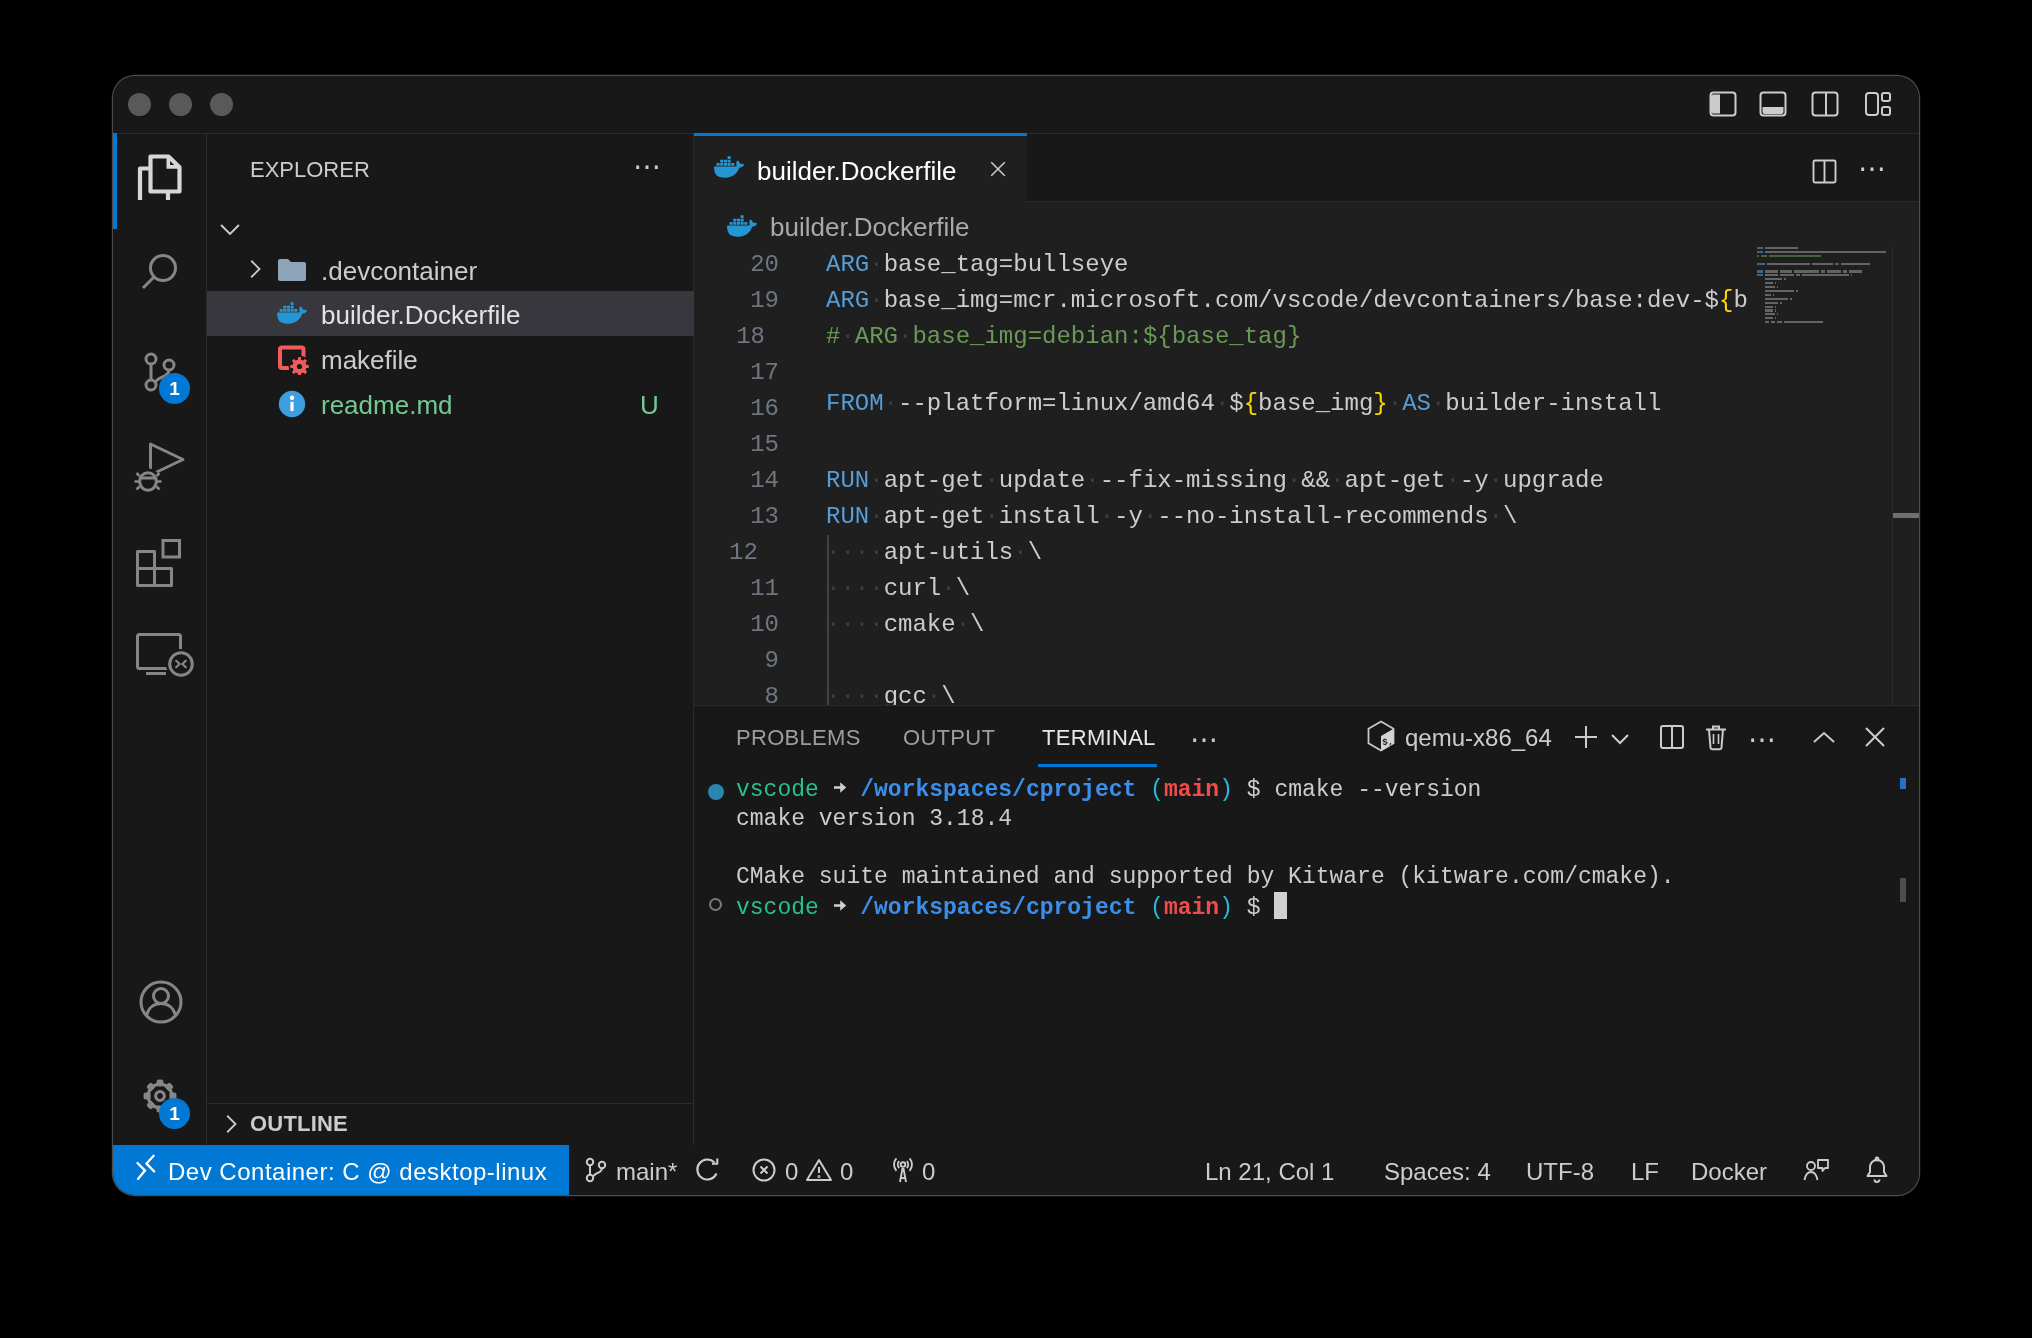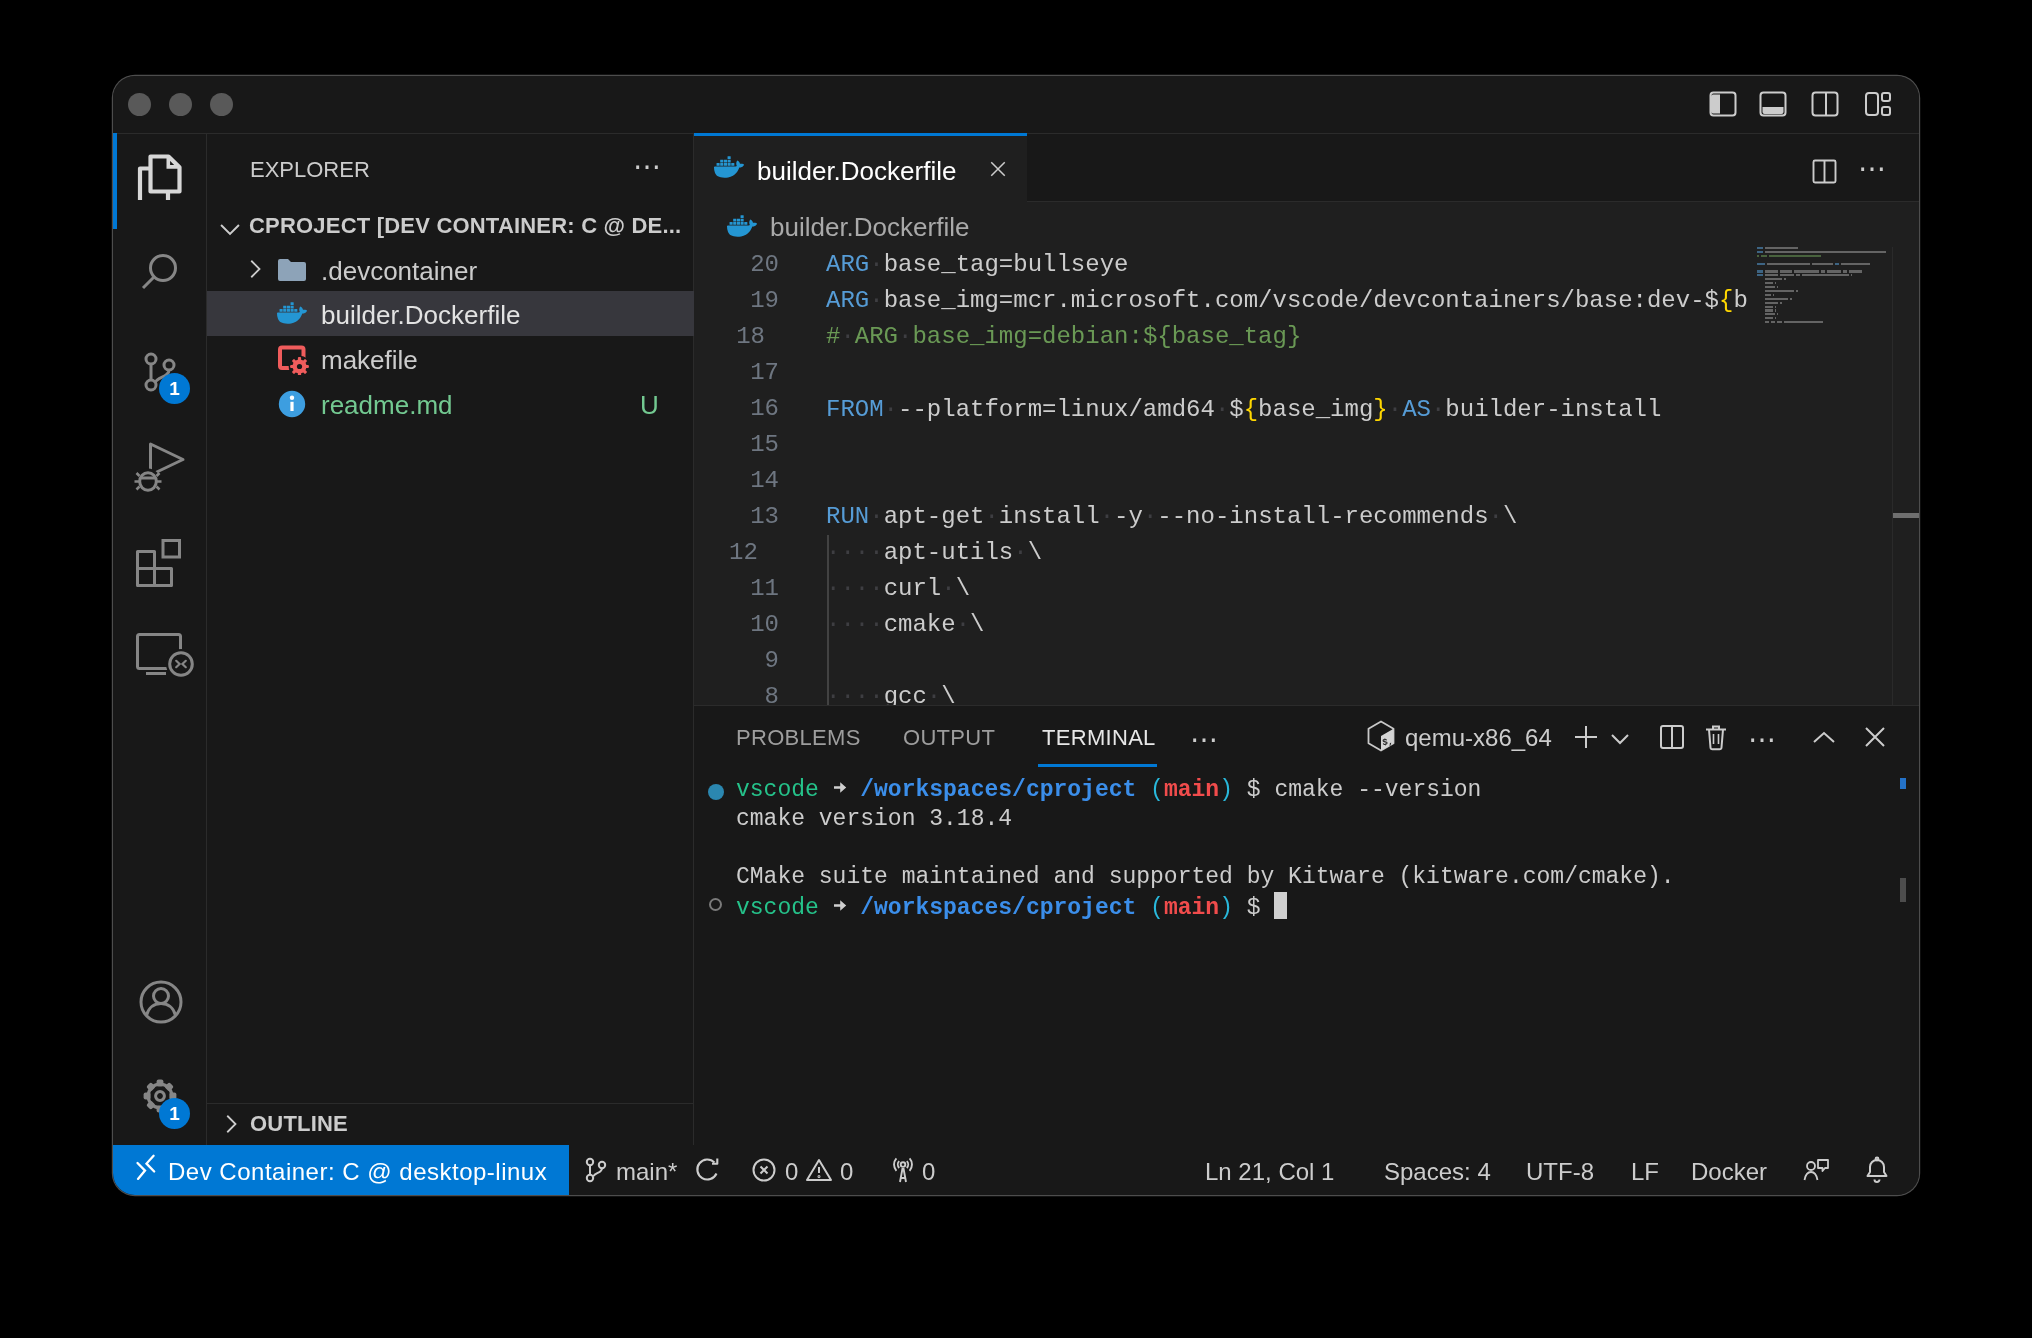--- a/index.html
+++ b/index.html
@@ -122,21 +122,20 @@
 <div class="abs" style="left:46px;top:297px;width:31px;height:31px;border-radius:50%;background:#0078d4;color:#fff;font-size:19px;font-weight:bold;text-align:center;line-height:31px;">1</div>
 <div class="abs" style="left:46px;top:1022px;width:31px;height:31px;border-radius:50%;background:#0078d4;color:#fff;font-size:19px;font-weight:bold;text-align:center;line-height:31px;">1</div>
 <div class="abs" style="left:94px;top:58px;width:487px;height:1011px;background:#181818;border-right:1px solid #2b2b2b;"></div>
 <div class="abs" style="left:137px;top:81px;font-size:22px;color:#cccccc;">EXPLORER</div>
 <div class="abs" style="left:520px;top:74px;color:#cccccc;font-size:28px;letter-spacing:1px;">⋯</div>
 <div class="abs" style="left:104px;top:140px;">
       <svg width="26" height="26" viewBox="0 0 16 16" fill="none" stroke="#cccccc" stroke-width="1.2">
         <path d="M2.5 5.5 L8 11 L13.5 5.5"></path>
       </svg>
     </div>
-<div class="abs" style="left:136px;top:137px;font-size:22px;font-weight:bold;color:#cccccc;letter-spacing:0.2px;">CPROJECT [DEV CONTAINER: C @ DE...</div>
 <div class="abs" style="left:94px;top:215px;width:487px;height:45px;background:#37373d;"></div>
 <div class="abs" style="left:130px;top:181px;">
       <svg width="24" height="24" viewBox="0 0 16 16" fill="none" stroke="#cccccc" stroke-width="1.2">
         <path d="M5.5 2.5 L11 8 L5.5 13.5"></path>
       </svg>
     </div>
 <div class="abs" style="left:164px;top:182px;">
       <svg width="30" height="24" viewBox="0 0 30 24">
         <path d="M1 3 a2 2 0 0 1 2 -2 h8 l3 3 h13 a2 2 0 0 1 2 2 v15 a2 2 0 0 1 -2 2 h-24 a2 2 0 0 1 -2 -2 z" fill="#8da3b8"></path>
       </svg>
@@ -212,23 +211,24 @@
 <div class="abs" style="left:657px;top:136px;font-size:26px;color:#a9a9a9;">builder.Dockerfile</div>
 <div class="abs mono" style="left:468px;top:171px;width:1225px;height:458px;overflow:hidden;font-size:24px;line-height:36px;">
 <div class="abs" style="left:148px;top:0px;width:50px;text-align:right;color:#6e7681;">20</div>
 <div class="abs" style="left:245px;top:0px;color:#cccccc;white-space:pre;"><span class="kw">ARG</span><span class="ws">·</span>base_tag=bullseye</div>
 <div class="abs" style="left:148px;top:36px;width:50px;text-align:right;color:#6e7681;">19</div>
 <div class="abs" style="left:245px;top:36px;color:#cccccc;white-space:pre;"><span class="kw">ARG</span><span class="ws">·</span>base_img=mcr.microsoft.com/vscode/devcontainers/base:dev-$<span class="gd">{</span>b</div>
 <div class="abs" style="left:134px;top:72px;width:50px;text-align:right;color:#6e7681;">18</div>
 <div class="abs" style="left:245px;top:72px;color:#cccccc;white-space:pre;"><span class="cm">#<span class="ws">·</span>ARG<span class="ws">·</span>base_img=debian:</span><span class="cm">${</span><span class="cm">base_tag</span><span class="cm">}</span></div>
 <div class="abs" style="left:148px;top:108px;width:50px;text-align:right;color:#6e7681;">17</div>
 <div class="abs" style="left:148px;top:144px;width:50px;text-align:right;color:#6e7681;">16</div>
-<div class="abs" style="left:245px;top:145px;color:#cccccc;white-space:pre;"><span class="kw">FROM</span><span class="ws">·</span>--platform=linux/amd64<span class="ws">·</span>$<span class="gd">{</span>base_img<span class="gd">}</span><span class="ws">·</span><span class="kw">AS</span><span class="ws">·</span>builder-install</div>
+<div class="abs" style="left:245px;top:139px;color:#cccccc;white-space:pre;"><span class="kw">FROM</span><span class="ws">·</span>--platform=linux/amd64<span class="ws">·</span>$<span class="gd">{</span>base_img<span class="gd">}</span><span class="ws">·</span><span class="kw">AS</span><span class="ws">·</span>builder-install</div>
 <div class="abs" style="left:148px;top:180px;width:50px;text-align:right;color:#6e7681;">15</div>
 <div class="abs" style="left:148px;top:216px;width:50px;text-align:right;color:#6e7681;">14</div>
+<div class="abs" style="left:245px;top:216px;color:#cccccc;white-space:pre;"><span class="kw">RUN</span><span class="ws">·</span>apt-get<span class="ws">·</span>update<span class="ws">·</span>--fix-missing<span class="ws">·</span>&amp;&amp;<span class="ws">·</span>apt-get<span class="ws">·</span>-y<span class="ws">·</span>upgrade</div>
 <div class="abs" style="left:148px;top:252px;width:50px;text-align:right;color:#6e7681;">13</div>
 <div class="abs" style="left:245px;top:252px;color:#cccccc;white-space:pre;"><span class="kw">RUN</span><span class="ws">·</span>apt-get<span class="ws">·</span>install<span class="ws">·</span>-y<span class="ws">·</span>--no-install-recommends<span class="ws">·</span>\</div>
 <div class="abs" style="left:148px;top:288px;width:50px;text-align:left;color:#6e7681;">12</div>
 <div class="abs" style="left:245px;top:288px;color:#cccccc;white-space:pre;"><span class="ws">·</span><span class="ws">·</span><span class="ws">·</span><span class="ws">·</span>apt-utils<span class="ws">·</span>\</div>
 <div class="abs" style="left:148px;top:324px;width:50px;text-align:right;color:#6e7681;">11</div>
 <div class="abs" style="left:245px;top:324px;color:#cccccc;white-space:pre;"><span class="ws">·</span><span class="ws">·</span><span class="ws">·</span><span class="ws">·</span>curl<span class="ws">·</span>\</div>
 <div class="abs" style="left:148px;top:360px;width:50px;text-align:right;color:#6e7681;">10</div>
 <div class="abs" style="left:245px;top:360px;color:#cccccc;white-space:pre;"><span class="ws">·</span><span class="ws">·</span><span class="ws">·</span><span class="ws">·</span>cmake<span class="ws">·</span>\</div>
 <div class="abs" style="left:148px;top:396px;width:50px;text-align:right;color:#6e7681;">9</div>
 <div class="abs" style="left:148px;top:432px;width:50px;text-align:right;color:#6e7681;">8</div>

